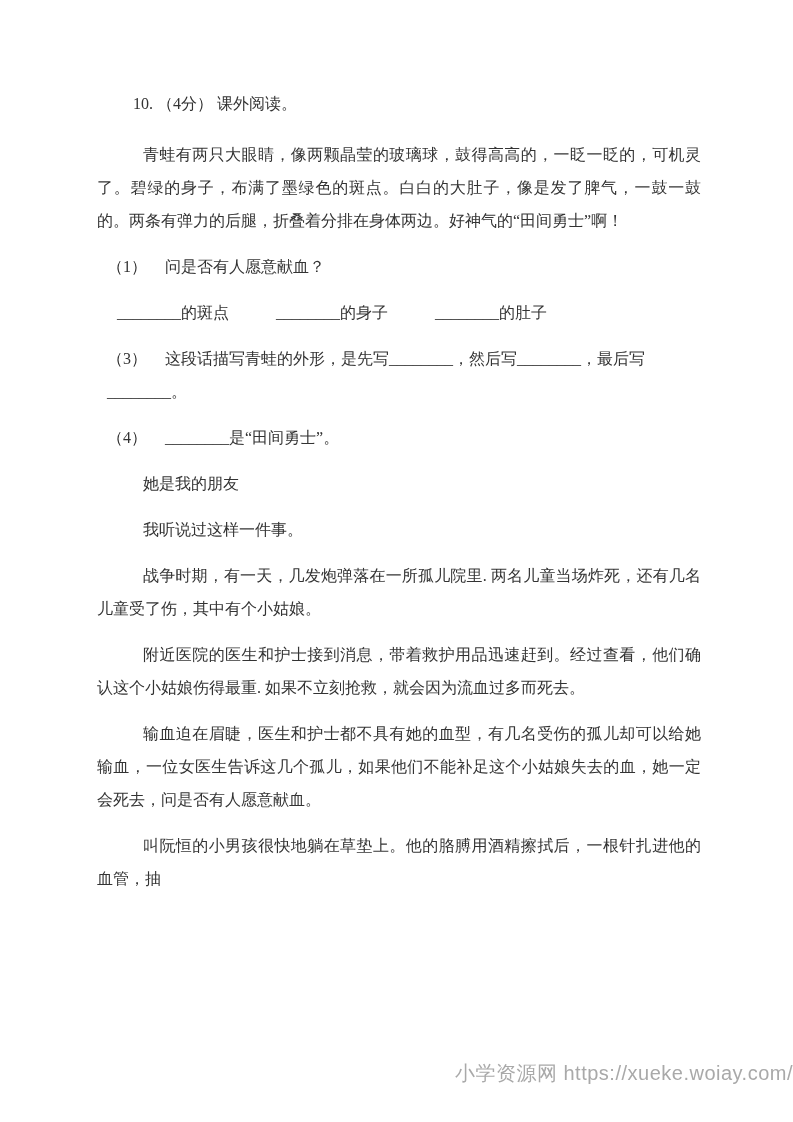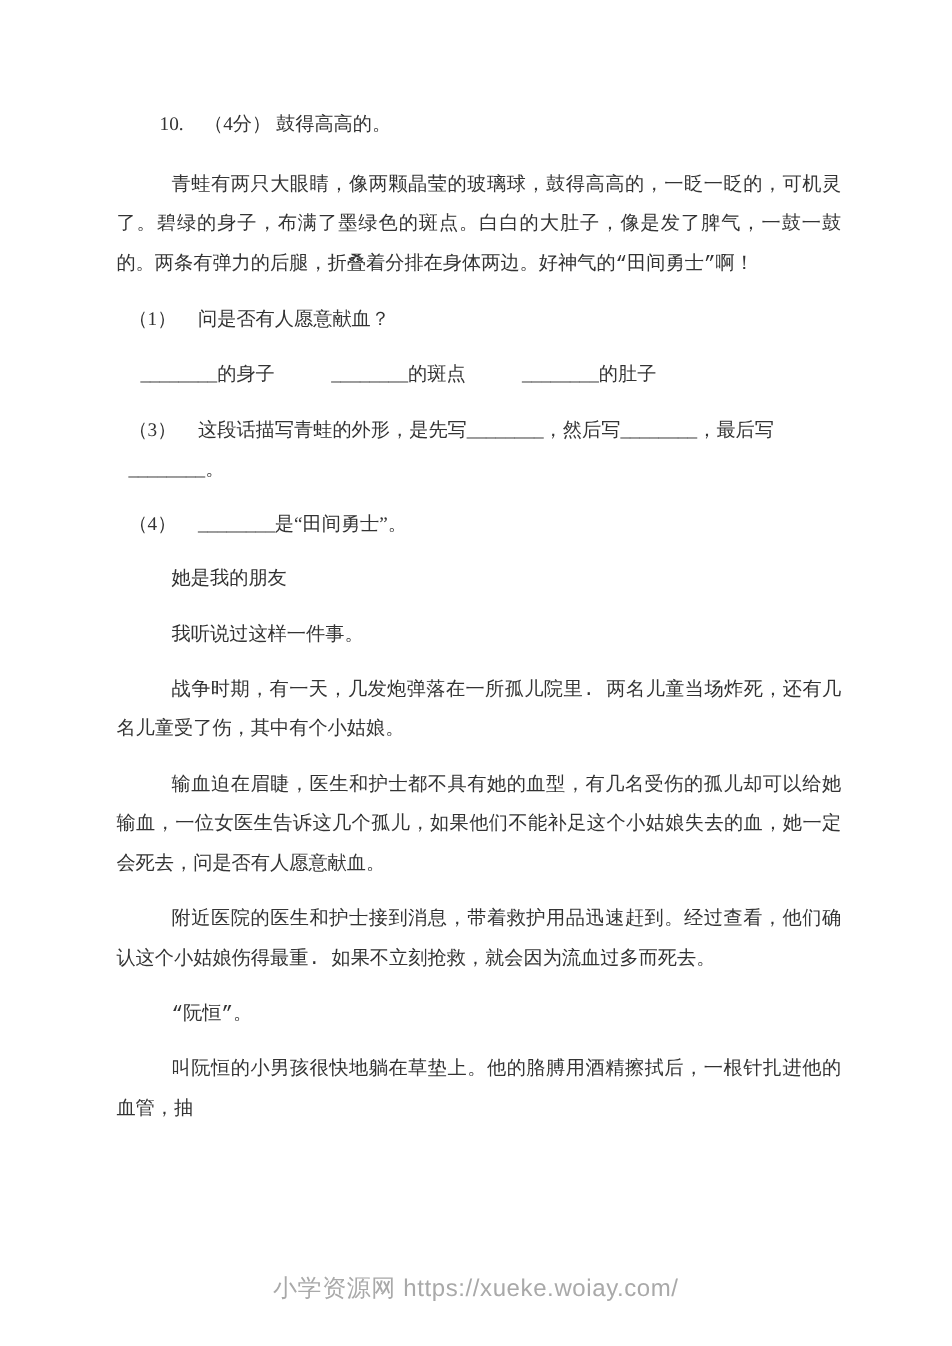--- a/index.html
+++ b/index.html
@@ -18,28 +18,27 @@
   }
   .doc {
     padding: 87px 92px 0 97px;
     font-size: 16px;
   }
   .q-header {
     margin: 0 0 18px 0;
     line-height: 33px;
     padding-left: 36px;
   }
-  .q-num { margin-right: 13px; }
+  .q-num { }
   .q-score { }
   .para {
     margin: 0 0 13px 0;
     line-height: 33px;
     text-indent: 46px;
     text-align: justify;
-    font-family: Liberation Mono, monospace;
   }
   .no-indent { text-indent: 46px; text-align: left; }
   .subq {
     margin: 0 0 13px 0;
     line-height: 33px;
     padding-left: 10px;
   }
   .sub-label { margin-right: 14px; }
   .blank-row {
     margin: 0 0 13px 0;
@@ -48,70 +47,69 @@
     display: flex;
     gap: 47px;
   }
   .blank-row span { white-space: nowrap; }
   .q-block { margin: 0; }
   .footer {
     position: absolute;
     top: 1060px;
     left: 0;
     width: 100%;
-    text-align: center;
+    text-align: right;
     font-family: "Liberation Sans", "DejaVu Sans", sans-serif;
     font-size: 20px;
     color: #a9a9a9;
     letter-spacing: 0.5px;
   }
 </style>
 </head>
 <body>
 
 <div class="doc">
 
   <div class="q-block">
     <p class="q-header">
       <span class="q-num">10.</span>
       <span class="q-score">（4分）</span>
-      <span class="q-title">鼓得高高的。</span>
+      <span class="q-title">课外阅读。</span>
     </p>
 
     <p class="para">青蛙有两只大眼睛，像两颗晶莹的玻璃球，鼓得高高的，一眨一眨的，可机灵了。碧绿的身子，布满了墨绿色的斑点。白白的大肚子，像是发了脾气，一鼓一鼓的。两条有弹力的后腿，折叠着分排在身体两边。好神气的“田间勇士”啊！</p>
 
     <p class="subq">
       <span class="sub-label">（1）</span>
       <span class="sub-text">问是否有人愿意献血？</span>
     </p>
 
 
     <p class="blank-row">
+      <span>________的斑点</span>
       <span>________的身子</span>
-      <span>________的斑点</span>
       <span>________的肚子</span>
     </p>
 
     <p class="subq">
       <span class="sub-label">（3）</span>
       <span class="sub-text">这段话描写青蛙的外形，是先写________，然后写________，最后写________。</span>
     </p>
 
     <p class="subq">
       <span class="sub-label">（4）</span>
       <span class="sub-text">________是“田间勇士”。</span>
     </p>
   </div>
 
   <div class="q-block">
 
     <p class="para no-indent">她是我的朋友</p>
     <p class="para">我听说过这样一件事。</p>
     <p class="para">战争时期，有一天，几发炮弹落在一所孤儿院里. 两名儿童当场炸死，还有几名儿童受了伤，其中有个小姑娘。</p>
+    <p class="para">附近医院的医生和护士接到消息，带着救护用品迅速赶到。经过查看，他们确认这个小姑娘伤得最重. 如果不立刻抢救，就会因为流血过多而死去。</p>
     <p class="para">输血迫在眉睫，医生和护士都不具有她的血型，有几名受伤的孤儿却可以给她输血，一位女医生告诉这几个孤儿，如果他们不能补足这个小姑娘失去的血，她一定会死去，问是否有人愿意献血。</p>
-    <p class="para">附近医院的医生和护士接到消息，带着救护用品迅速赶到。经过查看，他们确认这个小姑娘伤得最重. 如果不立刻抢救，就会因为流血过多而死去。</p>
-    <p class="para">“阮恒”。</p>
     <p class="para">叫阮恒的小男孩很快地躺在草垫上。他的胳膊用酒精擦拭后，一根针扎进他的血管，抽</p>
   </div>
 
 </div>
 
 <div class="footer">小学资源网 https://xueke.woiay.com/</div>
 
 </body></html>

